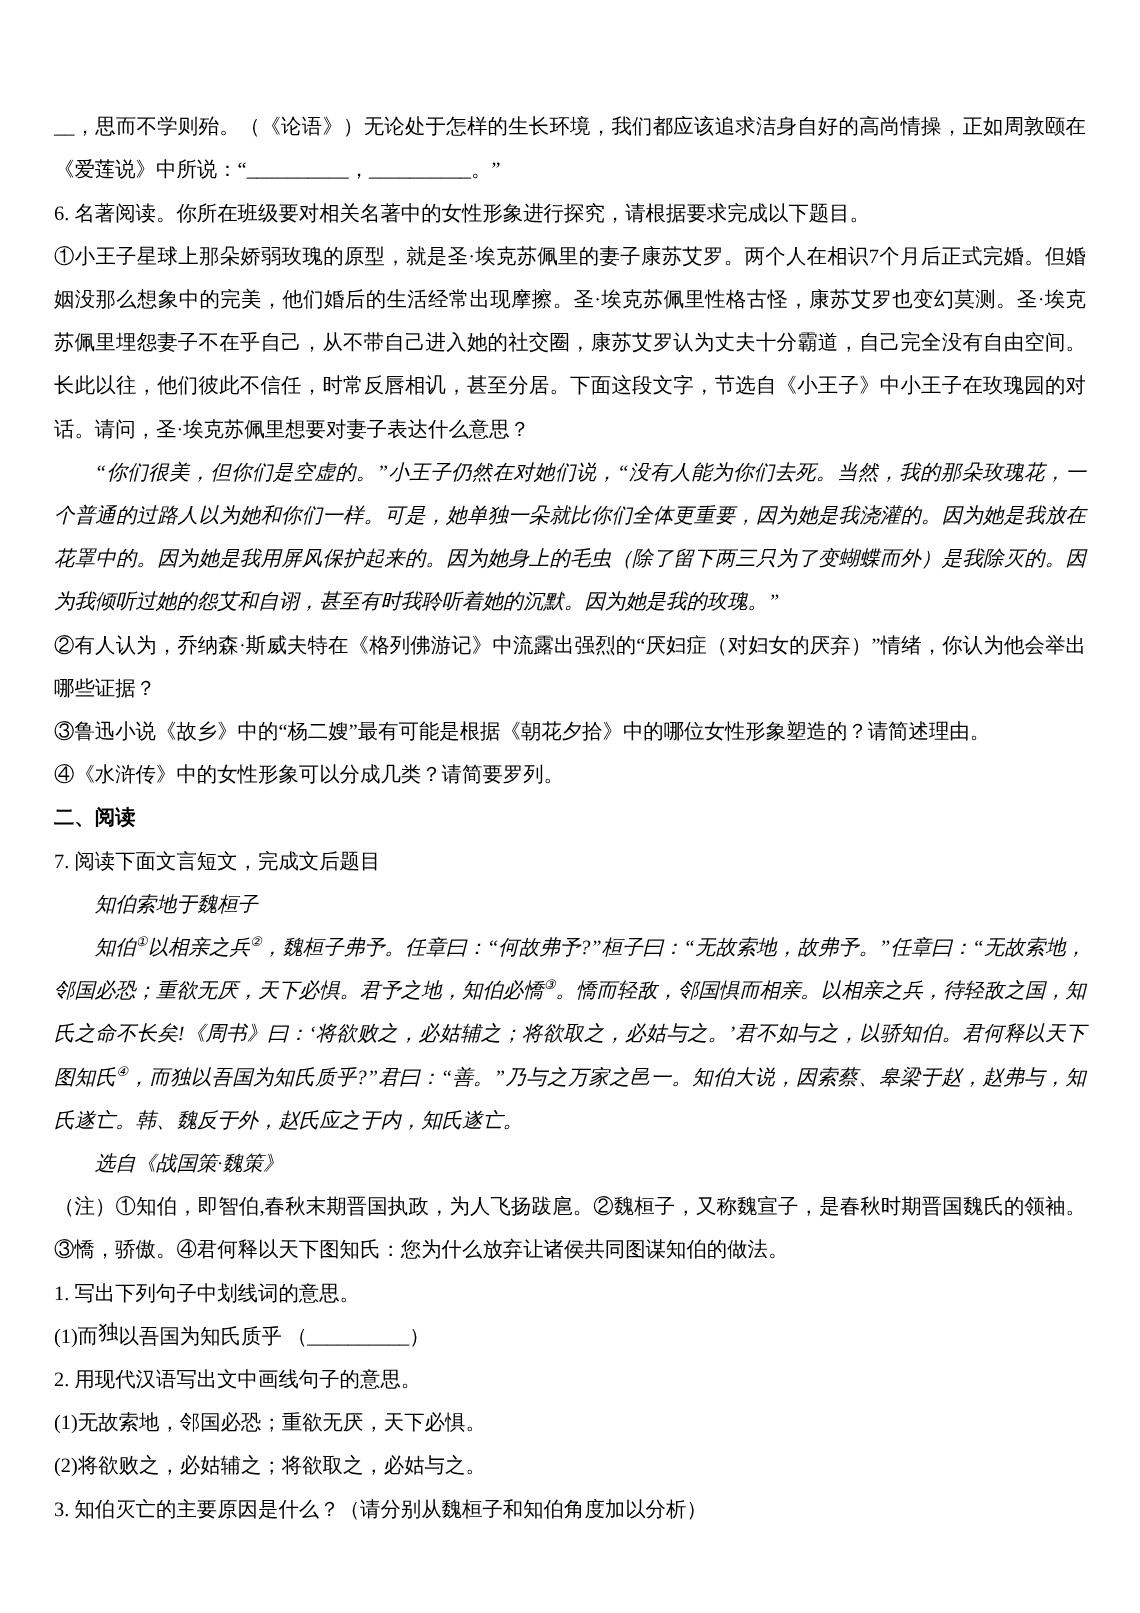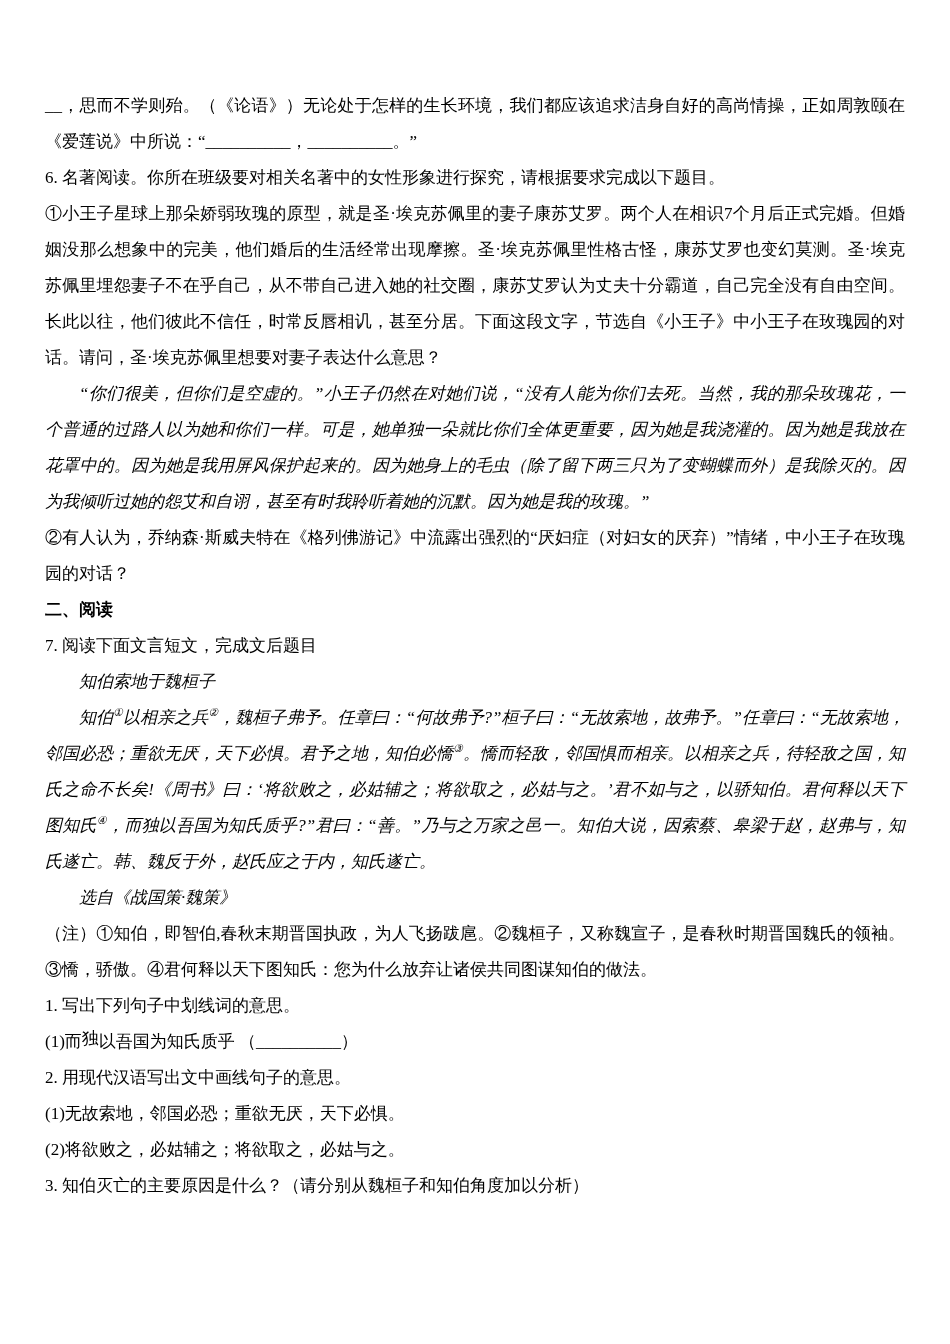--- a/index.html
+++ b/index.html
@@ -26,21 +26,23 @@
   .row > span{white-space:nowrap;}
 </style>
 </head>
 <body>
 
 <div class="page">
   <p>__，思而不学则殆。（《论语》）无论处于怎样的生长环境，我们都应该追求洁身自好的高尚情操，正如周敦颐在《爱莲说》中所说：“__________，__________。”</p>
   <p>6. 名著阅读。你所在班级要对相关名著中的女性形象进行探究，请根据要求完成以下题目。</p>
   <p>①小王子星球上那朵娇弱玫瑰的原型，就是圣·埃克苏佩里的妻子康苏艾罗。两个人在相识7个月后正式完婚。但婚姻没那么想象中的完美，他们婚后的生活经常出现摩擦。圣·埃克苏佩里性格古怪，康苏艾罗也变幻莫测。圣·埃克苏佩里埋怨妻子不在乎自己，从不带自己进入她的社交圈，康苏艾罗认为丈夫十分霸道，自己完全没有自由空间。长此以往，他们彼此不信任，时常反唇相讥，甚至分居。下面这段文字，节选自《小王子》中小王子在玫瑰园的对话。请问，圣·埃克苏佩里想要对妻子表达什么意思？</p>
   <p class="kaiti indent">“你们很美，但你们是空虚的。”小王子仍然在对她们说，“没有人能为你们去死。当然，我的那朵玫瑰花，一个普通的过路人以为她和你们一样。可是，她单独一朵就比你们全体更重要，因为她是我浇灌的。因为她是我放在花罩中的。因为她是我用屏风保护起来的。因为她身上的毛虫（除了留下两三只为了变蝴蝶而外）是我除灭的。因为我倾听过她的怨艾和自诩，甚至有时我聆听着她的沉默。因为她是我的玫瑰。”</p>
-  <p>②有人认为，乔纳森·斯威夫特在《格列佛游记》中流露出强烈的“厌妇症（对妇女的厌弃）”情绪，中小王子在玫瑰园的对话？</p>
+  <p>②有人认为，乔纳森·斯威夫特在《格列佛游记》中流露出强烈的“厌妇症（对妇女的厌弃）”情绪，你认为他会举出哪些证据？</p>
+  <p>③鲁迅小说《故乡》中的“杨二嫂”最有可能是根据《朝花夕拾》中的哪位女性形象塑造的？请简述理由。</p>
+  <p>④《水浒传》中的女性形象可以分成几类？请简要罗列。</p>
   <p class="bold">二、阅读</p>
   <p>7. 阅读下面文言短文，完成文后题目</p>
   <p class="kaiti indent">知伯索地于魏桓子</p>
   <p class="kaiti indent"><span>知伯</span><sup>①</sup><span>以相亲之兵</span><sup>②</sup><span>，魏桓子弗予。任章曰：“何故弗予?”桓子曰：“无故索地，故弗予。”任章曰：“无故索地，邻国必恐；重欲无厌，天下必惧。君予之地，知伯必憍</span><sup>③</sup><span>。憍而轻敌，邻国惧而相亲。以相亲之兵，待轻敌之国，知氏之命不长矣!《周书》曰：‘将欲败之，必姑辅之；将欲取之，必姑与之。’君不如与之，以骄知伯。君何释以天下图知氏</span><sup>④</sup><span>，而独以吾国为知氏质乎?”君曰：“善。”乃与之万家之邑一。知伯大说，因索蔡、皋梁于赵，赵弗与，知氏遂亡。韩、魏反于外，赵氏应之于内，知氏遂亡。</span></p>
   <p class="kaiti indent">选自《战国策·魏策》</p>
   <p>（注）①知伯，即智伯,春秋末期晋国执政，为人飞扬跋扈。②魏桓子，又称魏宣子，是春秋时期晋国魏氏的领袖。③憍，骄傲。④君何释以天下图知氏：您为什么放弃让诸侯共同图谋知伯的做法。</p>
   <p>1. 写出下列句子中划线词的意思。</p>
   <div class="row">
     <span><span>(1)而</span><span class="mark">独</span><span>以吾国为知氏质乎 （__________）</span></span>
   </div>

